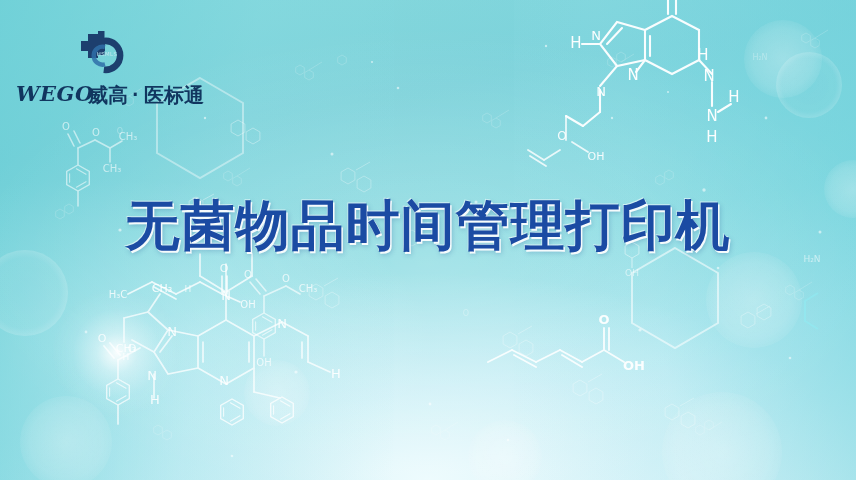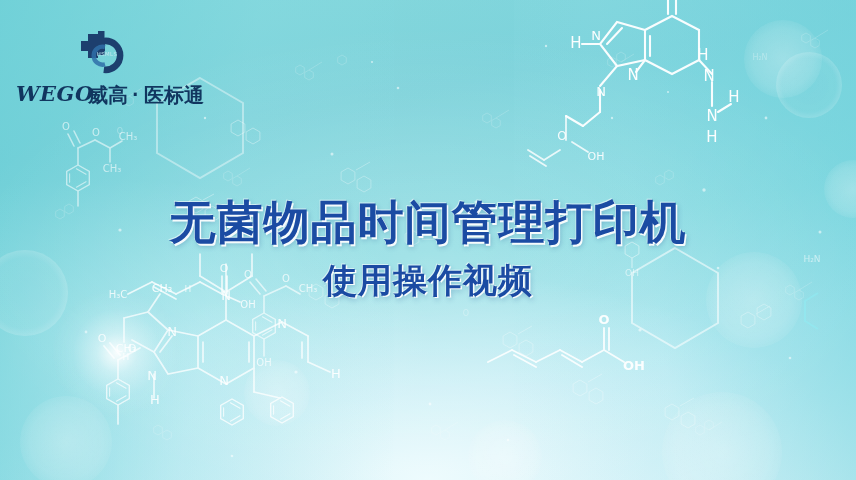--- a/index.html
+++ b/index.html
@@ -66,21 +66,21 @@
 
   
   #title-group {
     position: absolute;
     left: 0; right: 0; top: 198px;
     text-align: center;
   }
   #main-title {
     font-family: "DejaVu Sans", "Liberation Sans", sans-serif;
     font-weight: 700;
-    font-size: 46px;
+    font-size: 54px;
     letter-spacing: 1px;
     line-height: 1.05;
     color: #1b4ba3;
     text-shadow:
       1.6px 1.6px 0 rgba(255,255,255,0.92),
       -0.8px -0.8px 0 rgba(255,255,255,0.55),
       2px 3px 5px rgba(40,90,150,0.30);
     white-space: nowrap;
   }
   #sub-title {
@@ -452,16 +452,15 @@
     <svg id="logo-word" width="190" height="30" viewBox="0 0 190 30">
       <text x="2" y="23" font-family="DejaVu Serif, Liberation Serif, serif" font-size="21" font-weight="700" font-style="italic" fill="#11365f" letter-spacing="0.5">WEGO</text>
       <text x="74" y="24" font-family="DejaVu Sans, Liberation Sans, sans-serif" font-size="20" font-weight="700" fill="#11365f">威高</text>
       <text x="118" y="23" font-family="DejaVu Sans, Liberation Sans, sans-serif" font-size="17" font-weight="700" fill="#11365f">·</text>
       <text x="130" y="24" font-family="DejaVu Sans, Liberation Sans, sans-serif" font-size="20" font-weight="700" fill="#11365f">医标通</text>
     </svg>
   </div>
 
   <div id="title-group">
     <div id="main-title">无菌物品时间管理打印机</div>
-    <div id="sub-title">使用操作视频</div>
   </div>
 
 </div>
 
 </body></html>

